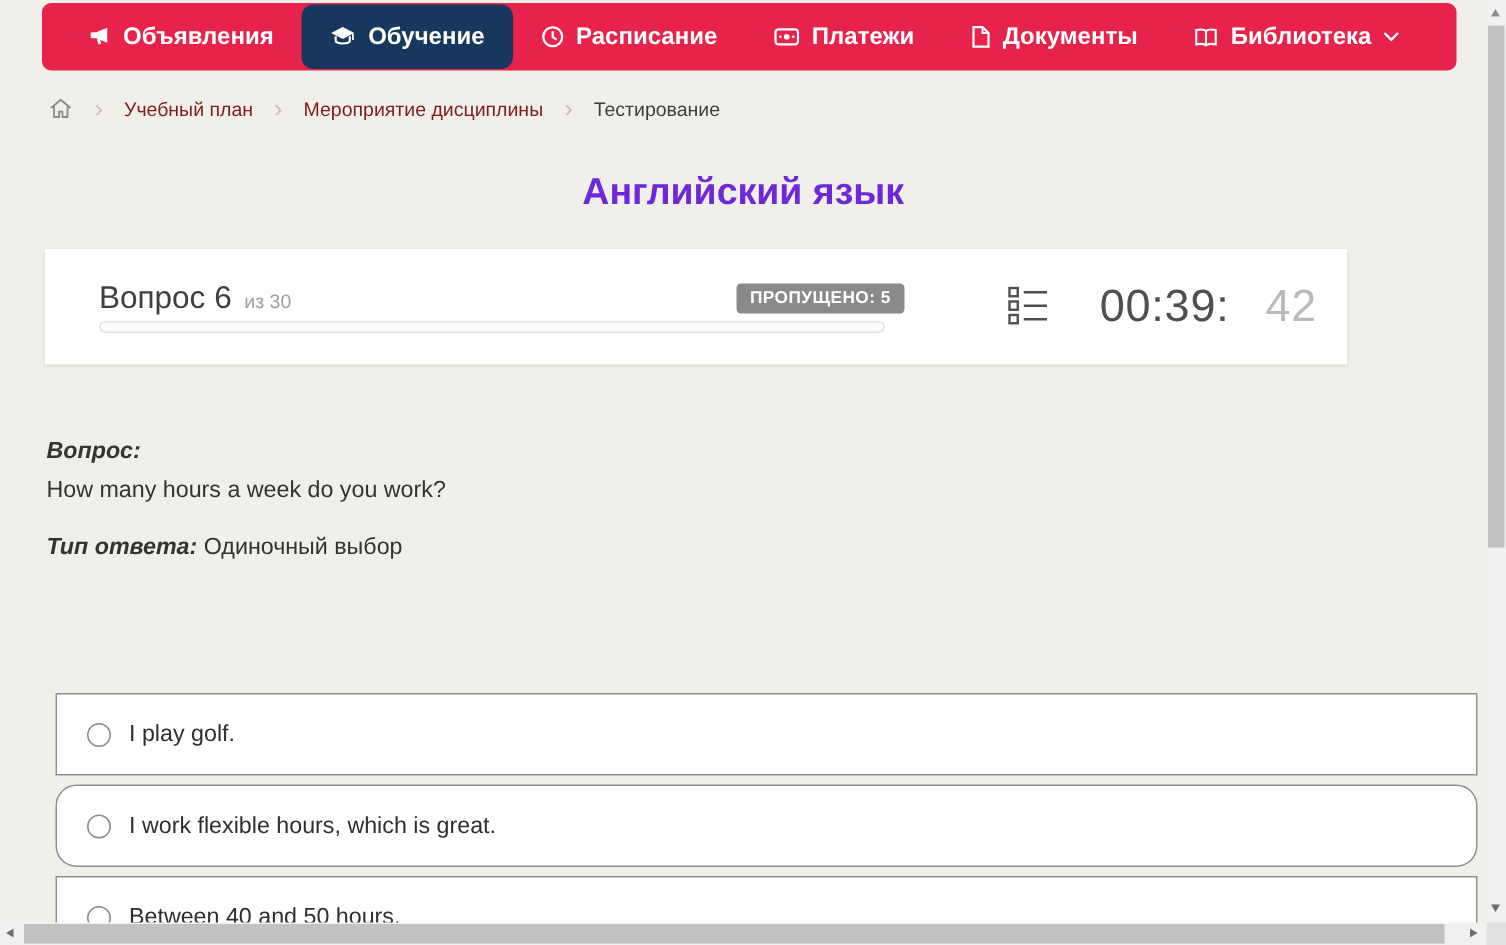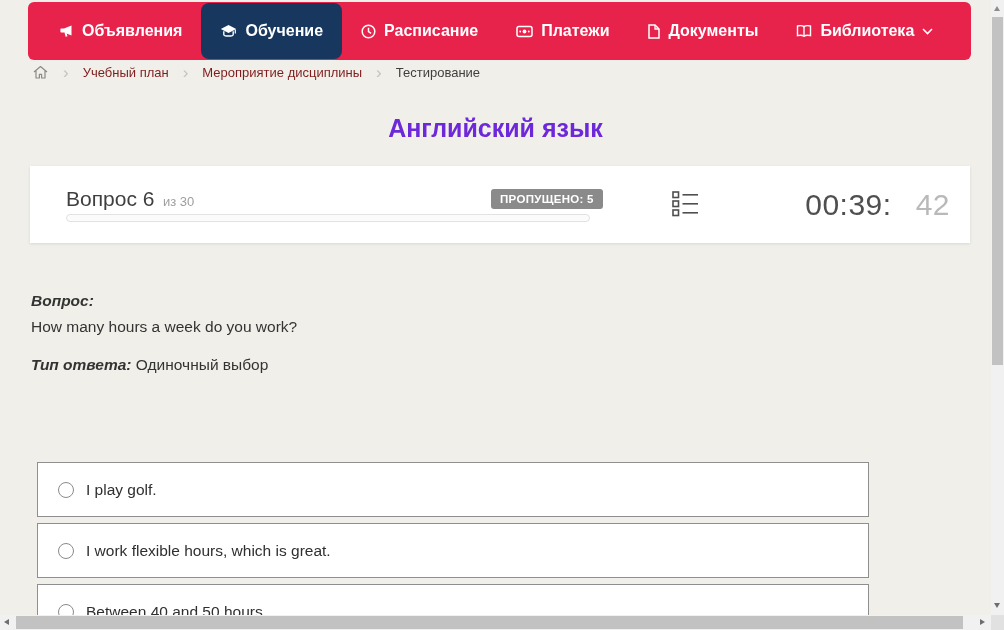--- a/index.html
+++ b/index.html
@@ -7,21 +7,21 @@
   body {
     position: relative;
     background: #f1efe9;
     font-family: "Liberation Sans", sans-serif;
     color: #333;
   }
 
   
   .topnav {
     position: absolute; left: 28px; top: 2px;
-    width: 943px; height: 58px;
+    width: 943px; height: 45px;
     background: #e8234b;
     border-radius: 6px;
     display: flex; align-items: stretch;
     padding-left: 12px;
   }
   .nav-item {
     display: flex; align-items: center;
     padding: 0 19px;
     color: #fff; font-size: 16px; font-weight: bold;
     cursor: pointer; white-space: nowrap;
@@ -51,21 +51,21 @@
   .page-title {
     position: absolute; left: 0; top: 114px; width: 991px;
     text-align: center;
     font-size: 25px; font-weight: bold;
     color: #6d28d9;
   }
 
   
   .question-card {
     position: absolute; left: 30px; top: 166px;
-    width: 940px; height: 77px;
+    width: 868px; height: 77px;
     background: #ffffff;
     box-shadow: 0 1px 3px rgba(0,0,0,0.10);
   }
   .qc-title { position: absolute; left: 36px; top: 21px; white-space: nowrap; }
   .qc-num { font-size: 21px; color: #3f3f3f; }
   .qc-of { font-size: 13px; color: #9e9e9e; margin-left: 4px; }
   .progress {
     position: absolute; left: 36px; top: 48px;
     width: 524px; height: 8px;
     background: #fbfbfb;
@@ -103,29 +103,29 @@
     font-size: 15.5px; color: #333;
   }
   .q-type {
     position: absolute; left: 31px; top: 356px;
     font-size: 15.5px; color: #333;
   }
   .q-type .tl { font-weight: bold; font-style: italic; }
 
   
   .option {
-    position: absolute; left: 37px; width: 832px; height: 55px;
+    position: absolute; left: 37px; width: 948px; height: 55px;
     background: #ffffff;
     border: 1px solid #8f8f8f;
     display: flex; align-items: center;
     padding-left: 20px;
     cursor: pointer;
   }
   .option.o1 { top: 462px; }
-  .option.o2 { top: 523px; }
+  .option.o2 { top: 523px; border-radius: 14px; }
   .option.o3 { top: 584px; }
   .radio {
     width: 16px; height: 16px; flex: 0 0 16px;
     border: 1px solid #8a8a8a; border-radius: 50%;
     background: #fff; margin-right: 12px;
   }
   .option-label { font-size: 15.5px; color: #2f2f2f; }
 
   
   .vscroll {

